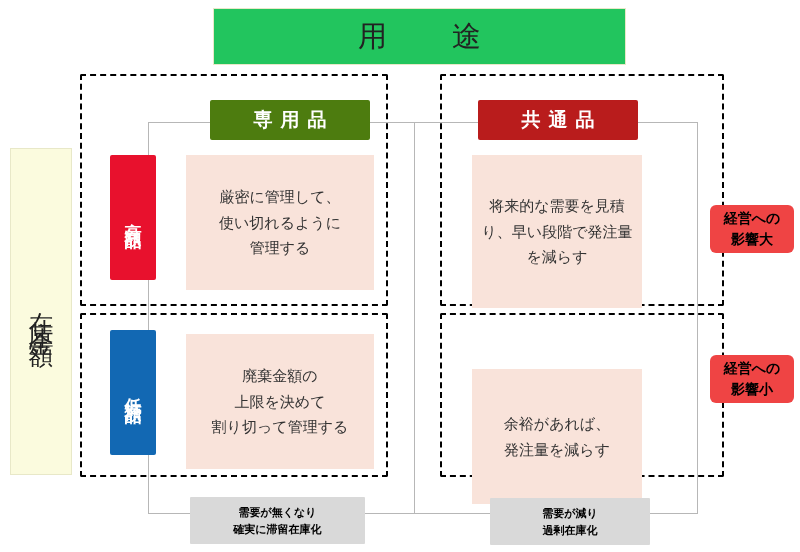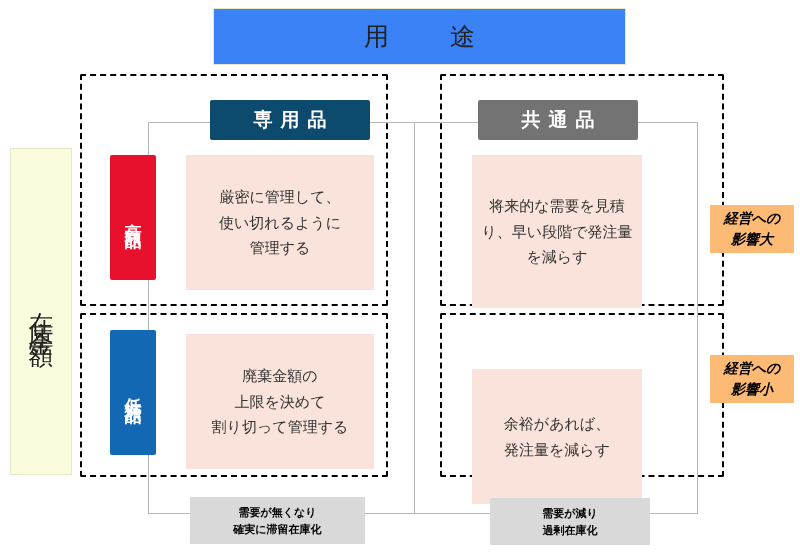--- a/index.html
+++ b/index.html
@@ -16,27 +16,27 @@
   }
 
   .abs { position: absolute; }
 
   
   #top-title {
     left: 213px;
     top: 8px;
     width: 411px;
     height: 55px;
-    background: #3b82f6;
+    background: #22c55e;
     border: 1px solid #e8e8c8;
     display: flex;
     align-items: center;
     justify-content: center;
     color: #222222;
-    font-size: 25px;
+    font-size: 29px;
     letter-spacing: 18px;
     text-indent: 18px;
   }
 
   
   #left-title {
     left: 10px;
     top: 148px;
     width: 60px;
     height: 325px;
@@ -81,25 +81,25 @@
     justify-content: center;
     color: #ffffff;
     font-size: 19px;
     font-weight: bold;
     letter-spacing: 8px;
     text-indent: 8px;
     border-radius: 2px;
   }
   #chip-senyou {
     left: 210px; top: 100px; width: 160px;
-    background: #0c4a6e;
+    background: #4d7c0f;
   }
   #chip-kyoutsuu {
     left: 478px; top: 100px; width: 160px;
-    background: #737373;
+    background: #b91c1c;
   }
 
   
   .row-chip {
     width: 46px;
     display: flex;
     align-items: center;
     justify-content: center;
     color: #ffffff;
     font-size: 17px;
@@ -134,31 +134,30 @@
     padding: 4px 8px;
     box-sizing: border-box;
   }
   #cell-hi-dedicated { left: 186px; top: 155px; width: 188px; height: 135px; }
   #cell-hi-common    { left: 472px; top: 155px; width: 170px; height: 153px; }
   #cell-lo-dedicated { left: 186px; top: 334px; width: 188px; height: 135px; }
   #cell-lo-common    { left: 472px; top: 325px; width: 170px; height: 135px; margin-top: 44px; }
 
   
   .side-label {
-    background: #fdba74;
+    background: #ef4444;
     display: flex;
     align-items: center;
     justify-content: center;
     text-align: center;
     color: #000000;
     font-size: 14px;
     font-weight: bold;
     line-height: 1.5;
-    border-radius: 1px;
-    font-style: italic;
+    border-radius: 6px;
   }
   #side-high { left: 710px; top: 205px; width: 84px; height: 48px; }
   #side-low  { left: 710px; top: 355px; width: 84px; height: 48px; }
 
   
   .bottom-label {
     background: #d9d9d9;
     display: flex;
     align-items: center;
     justify-content: center;

